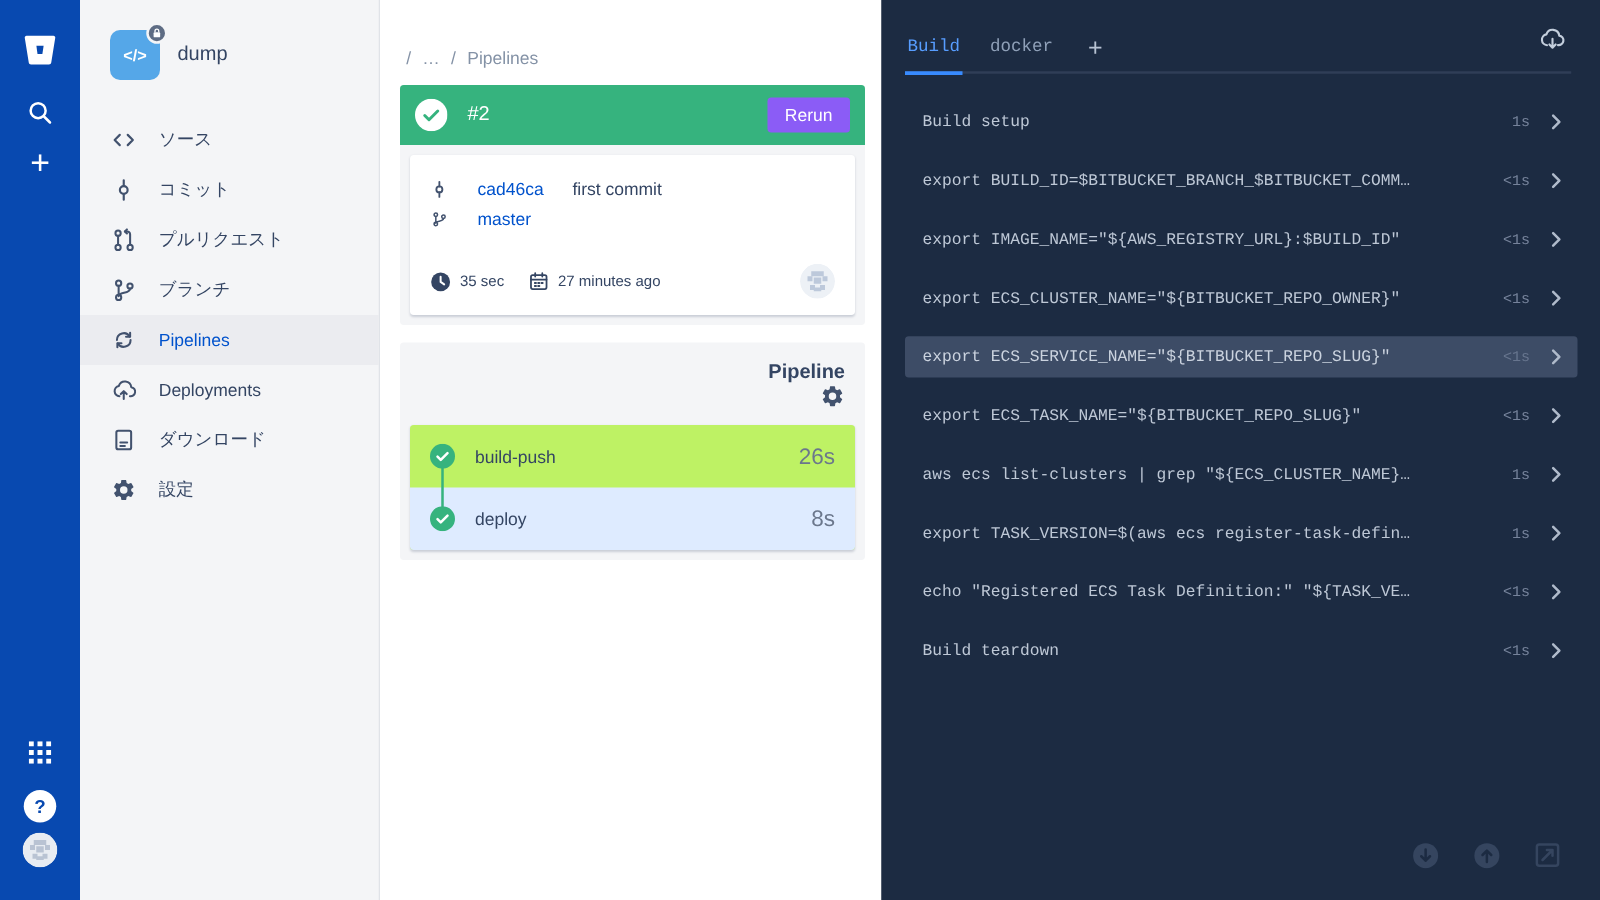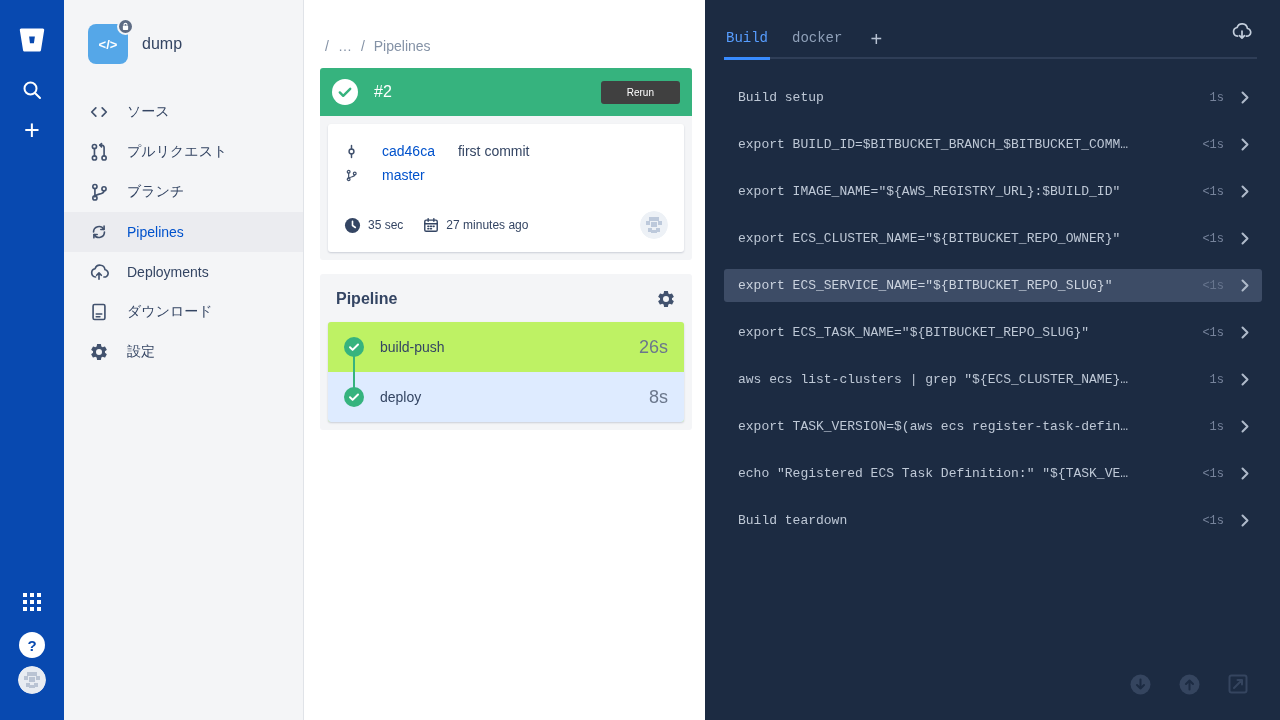--- a/index.html
+++ b/index.html
@@ -43,38 +43,38 @@
   
   .center-col { position:absolute; left:304px; top:0; width:401px; height:720px; background:#fff; }
   .breadcrumb { position:absolute; left:21px; top:38px; font-size:14px; color:#8492A6;
     display:flex; gap:9px; }
   .breadcrumb .bc-link { cursor:pointer; }
 
   .card1 { position:absolute; left:16px; top:68px; width:372px; border-radius:3px; }
   .c1-header { height:48px; background:#36B37E; border-radius:3px 3px 0 0; display:flex;
     align-items:center; padding:0 12px; }
   .c1-num { color:#fff; font-size:16px; margin-left:16px; }
-  .rerun-btn { margin-left:auto; background:#404040; color:#fff; font-size:10px;
+  .rerun-btn { margin-left:auto; background:#8b5cf6; color:#fff; font-size:14px;
     font-family:"Liberation Sans", sans-serif; border:none; border-radius:3px;
-    padding:6px 26px; cursor:pointer; }
+    padding:6px 14px; cursor:pointer; }
   .c1-body { background:#F4F5F7; border-radius:0 0 3px 3px; padding:8px; }
   .c1-box { background:#fff; border-radius:3px; box-shadow:0 1px 2px rgba(9,30,66,.18);
     padding:15px 16px 13px 16px; }
   .meta-line { display:flex; align-items:center; gap:23px; font-size:14px; color:#344563; height:24px; }
   .meta-line .mi { color:#42526E; display:flex; width:15px; justify-content:center; }
   .link { color:#0052CC; text-decoration:none; cursor:pointer; }
   .c1-footer { display:flex; align-items:center; margin-top:24px; font-size:12px; color:#344563; }
   .c1-footer .mi { color:#344563; display:flex; margin-right:7px; }
   .c1-footer .cal { margin-left:20px; }
   .c1-avatar { margin-left:auto; width:28px; height:28px; border-radius:50%; overflow:hidden; }
 
   .card2 { position:absolute; left:16px; top:274px; width:372px; background:#F4F5F7;
     border-radius:3px; padding:0 8px 8px 8px; }
-  .c2-header { display:flex; align-items:center; justify-content:space-between;
-    padding:15px 8px 13px 8px; }
+  .c2-header { display:flex; align-items:flex-end; justify-content:space-between;
+    padding:15px 8px 13px 8px;flex-direction:column; }
   .c2-title { font-size:16px; font-weight:600; color:#344563; }
   .c2-gear { color:#42526E; cursor:pointer; display:flex; }
   .steps-box { position:relative; background:#bef264; border-radius:3px;
     box-shadow:0 1px 2px rgba(9,30,66,.18); overflow:hidden; }
   .step-row { height:50px; display:flex; align-items:center; padding:0 16px; cursor:pointer; }
   .step-row.selected { background:#DEEBFF; }
   .step-name { margin-left:16px; font-size:14px; color:#344563; }
   .step-dur { margin-left:auto; font-size:18px; color:#6B778C; }
   .step-connector { position:absolute; left:25px; top:34px; width:2px; height:32px;
     background:#36B37E; }
@@ -176,20 +176,29 @@
 
       <div class="rs-item">
         <span class="si-icon">
           <svg width="20" height="20" viewBox="0 0 22 22" fill="none" stroke="currentColor" stroke-width="1.9" stroke-linecap="round" stroke-linejoin="round">
             <path d="M7.5 6.5L3 11l4.5 4.5M14.5 6.5L19 11l-4.5 4.5"></path>
           </svg>
         </span>
         <span class="si-label">ソース</span>
       </div>
 
+      <div class="rs-item">
+        <span class="si-icon">
+          <svg width="20" height="20" viewBox="0 0 22 22" fill="none" stroke="currentColor" stroke-width="1.9" stroke-linecap="round">
+            <circle cx="11" cy="11" r="3.4"></circle>
+              <path d="M11 2.5v5M11 14.5v5"></path>
+          </svg>
+        </span>
+        <span class="si-label">コミット</span>
+      </div>
 
       <div class="rs-item">
         <span class="si-icon">
           <svg width="20" height="20" viewBox="0 0 22 22" fill="none" stroke="currentColor" stroke-width="1.8" stroke-linecap="round" stroke-linejoin="round">
             <circle cx="6" cy="5" r="2.3"></circle>
               <circle cx="6" cy="17.5" r="2.3"></circle>
               <path d="M6 7.3v7.9"></path>
             <path d="M12 3.5h2a2.6 2.6 0 0 1 2.6 2.6v9"></path>
               <path d="M13.8 1.7L12 3.5l1.8 1.8"></path>
             <circle cx="16.6" cy="17.5" r="2.3"></circle>

